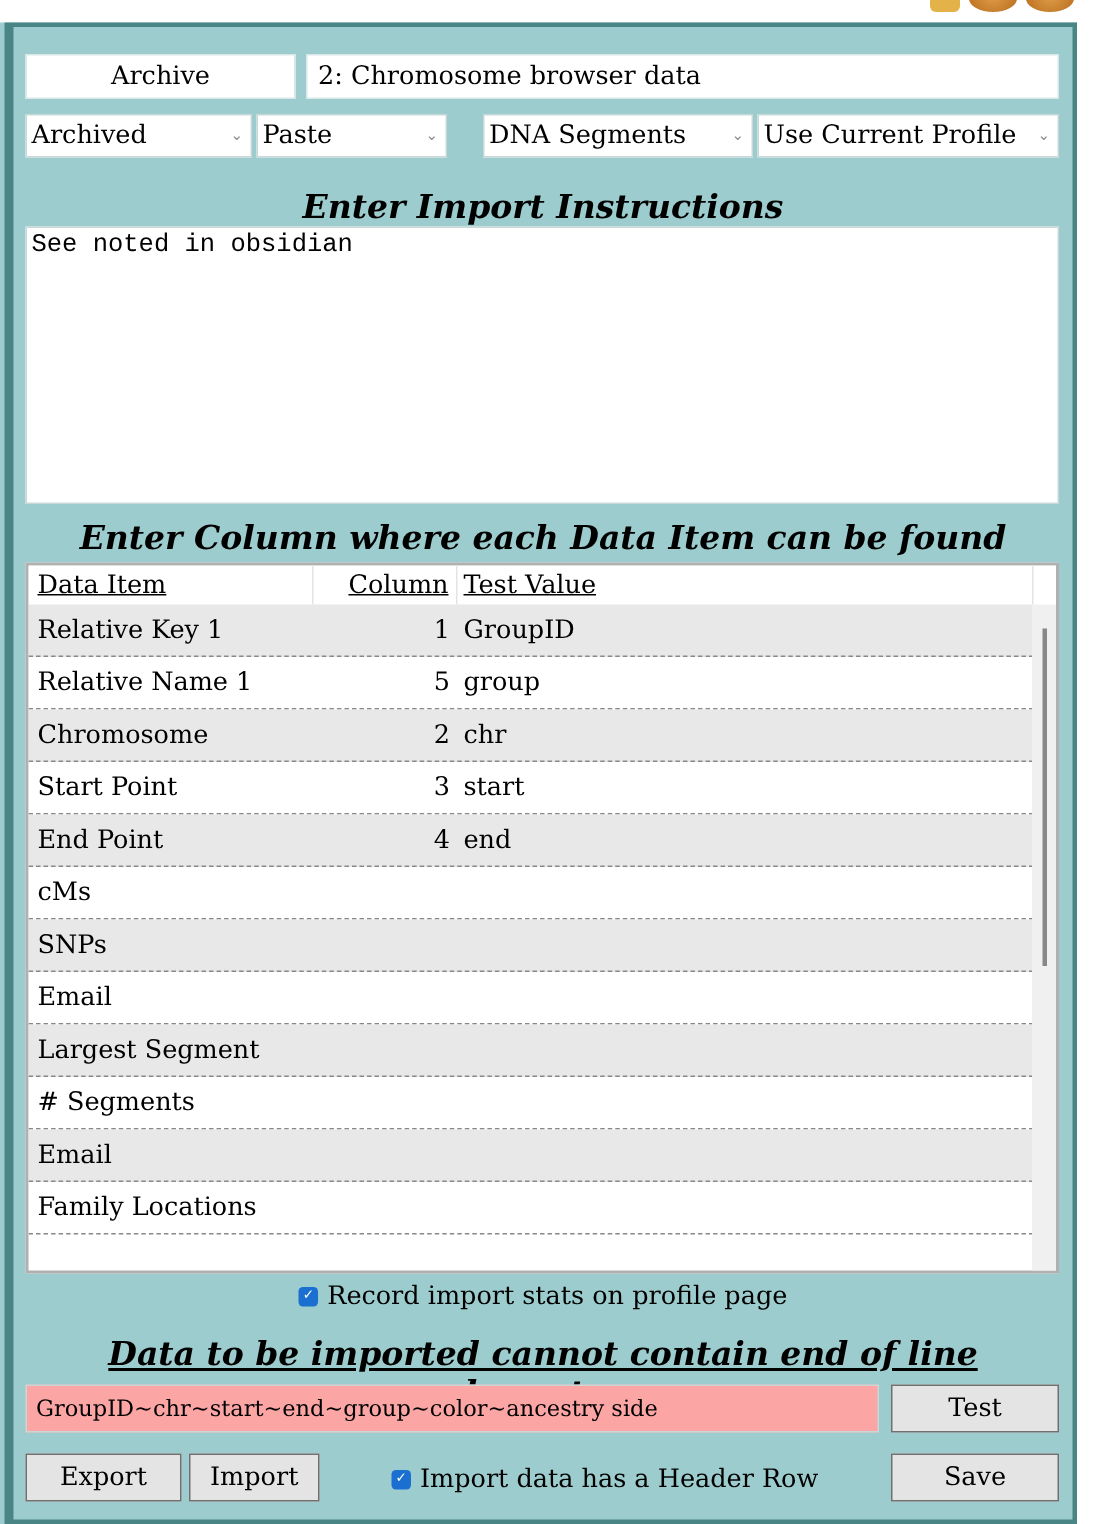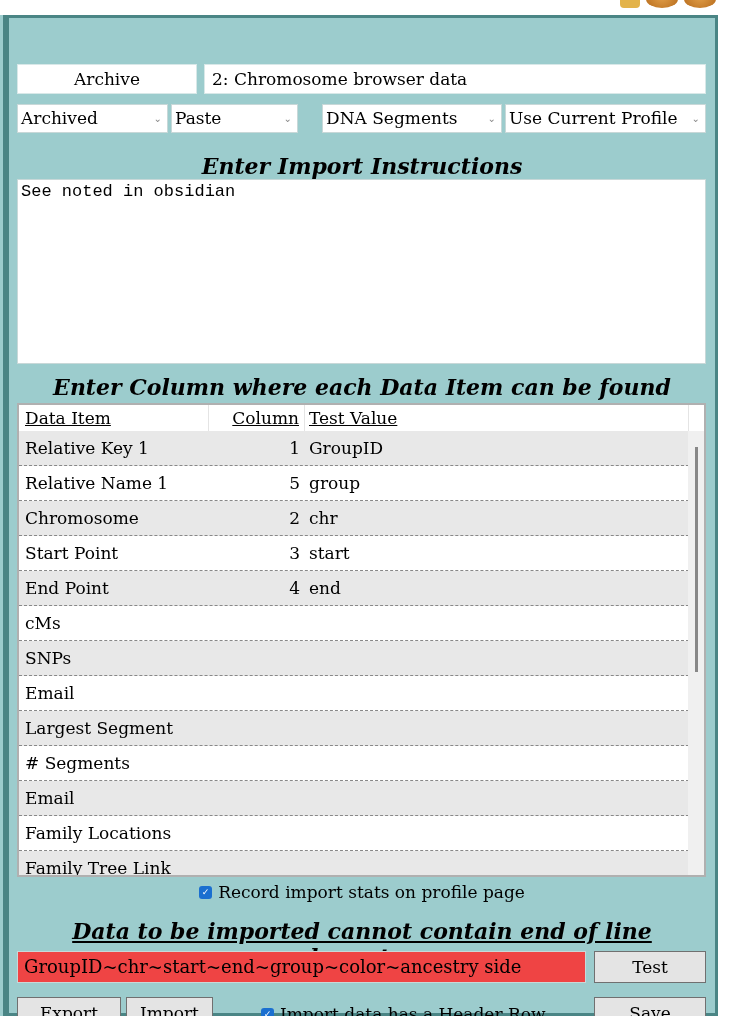--- a/index.html
+++ b/index.html
@@ -9,21 +9,21 @@
   .top-icons { position: absolute; top: 0; right: 14px; height: 8px; width: 110px; display: flex; justify-content: flex-end; gap: 6px; overflow: hidden; }
   .top-icons .ic { height: 18px; margin-top: -10px; border-radius: 50%; }
   .ic-key { width: 20px; background: #e3b34a; border-radius: 4px !important; }
   .ic-coin1 { width: 32px; background: radial-gradient(circle at 50% 30%, #e4a24c, #b66b1c); }
   .ic-coin2 { width: 32px; background: radial-gradient(circle at 50% 30%, #e4a24c, #b66b1c); }
 
   .left-strip { position: absolute; left: 0; top: 15px; width: 6px; height: 1001px; background: #9ccccd; border-right: 3px solid #4a8585; }
 
   .panel { position: absolute; left: 6px; top: 15px; width: 712px; height: 1001px; background: #9ccccd; border: 3px solid #4a8585; border-left-width: 3px; }
 
-  .abs { position: absolute; margin-top: 28px; }
+  .abs { position: absolute; }
 
   .field { background: #fff; border: 1px solid #d8e8e8; font-size: 17px; line-height: 28px; height: 30px; white-space: nowrap; overflow: hidden; }
   .archive-btn { left: 8px; top: 18px; width: 180px; text-align: center; }
   .title-field { left: 195px; top: 18px; width: 502px; padding-left: 7px; }
 
   .select { top: 58px; height: 29px; background: #fff; border: 1px solid #c8d8d8; font-size: 17px; line-height: 27px; padding-left: 3px; white-space: nowrap; }
   .select .caret { position: absolute; right: 5px; top: 0; font-size: 10px; color: #888; line-height: 27px; }
   .sel1 { left: 8px; width: 151px; }
   .sel2 { left: 162px; width: 127px; }
   .sel3 { left: 313px; width: 180px; }
@@ -48,21 +48,21 @@
   .row:nth-child(even) { background: #ffffff; }
   .row .col-item, .row .col-col, .row .col-val { border-right: none; }
   .scrolltrack { position: absolute; right: 0; top: 26px; width: 16px; height: 446px; background: #f0f0f0; }
   .scrollthumb { position: absolute; left: 7px; top: 16px; width: 3px; height: 225px; background: #888; }
 
   .checkline { font-size: 17px; display: flex; align-items: center; gap: 6px; }
   .cb { width: 13px; height: 13px; background: #1a6fd0; border-radius: 3px; color: #fff; font-size: 9px; line-height: 13px; text-align: center; }
   .check1 { left: 0; width: 706px; justify-content: center; top: 836px; }
   .check2 { left: 252px; top: 958px; }
 
-  .data-field { left: 8px; top: 905px; width: 569px; height: 32px; background: #ef4444; border: 1px solid #c8d8d8; font-size: 18px; line-height: 30px; padding-left: 6px; white-space: nowrap; }
+  .data-field { left: 8px; top: 905px; width: 569px; height: 32px; background: #fca5a5; border: 1px solid #c8d8d8; font-size: 15px; line-height: 30px; padding-left: 6px; white-space: nowrap; }
   .btn { background: #e4e4e4; border: 1px solid #707070; font-size: 17px; text-align: center; line-height: 30px; height: 32px; }
   .test-btn { left: 585px; top: 905px; width: 112px; }
   .export-btn { left: 8px; top: 951px; width: 104px; }
   .import-btn { left: 117px; top: 951px; width: 87px; }
   .save-btn { left: 585px; top: 951px; width: 112px; }
 </style>
 </head>
 <body>
 
 <div class="top-icons">
@@ -160,25 +160,20 @@
       <div class="row">
           <div class="col-item">Email</div>
           <div class="col-col"></div>
           <div class="col-val"></div>
         </div>
       <div class="row">
           <div class="col-item">Family Locations</div>
           <div class="col-col"></div>
           <div class="col-val"></div>
         </div>
-      <div class="row">
-          <div class="col-item">Family Tree Link</div>
-          <div class="col-col"></div>
-          <div class="col-val"></div>
-        </div>
     </div>
     <div class="scrolltrack">
       <div class="scrollthumb"></div>
     </div>
   </div>
 
   <div class="abs checkline check1">
     <span class="cb">✓</span>
     <span>Record import stats on profile page</span>
   </div>

